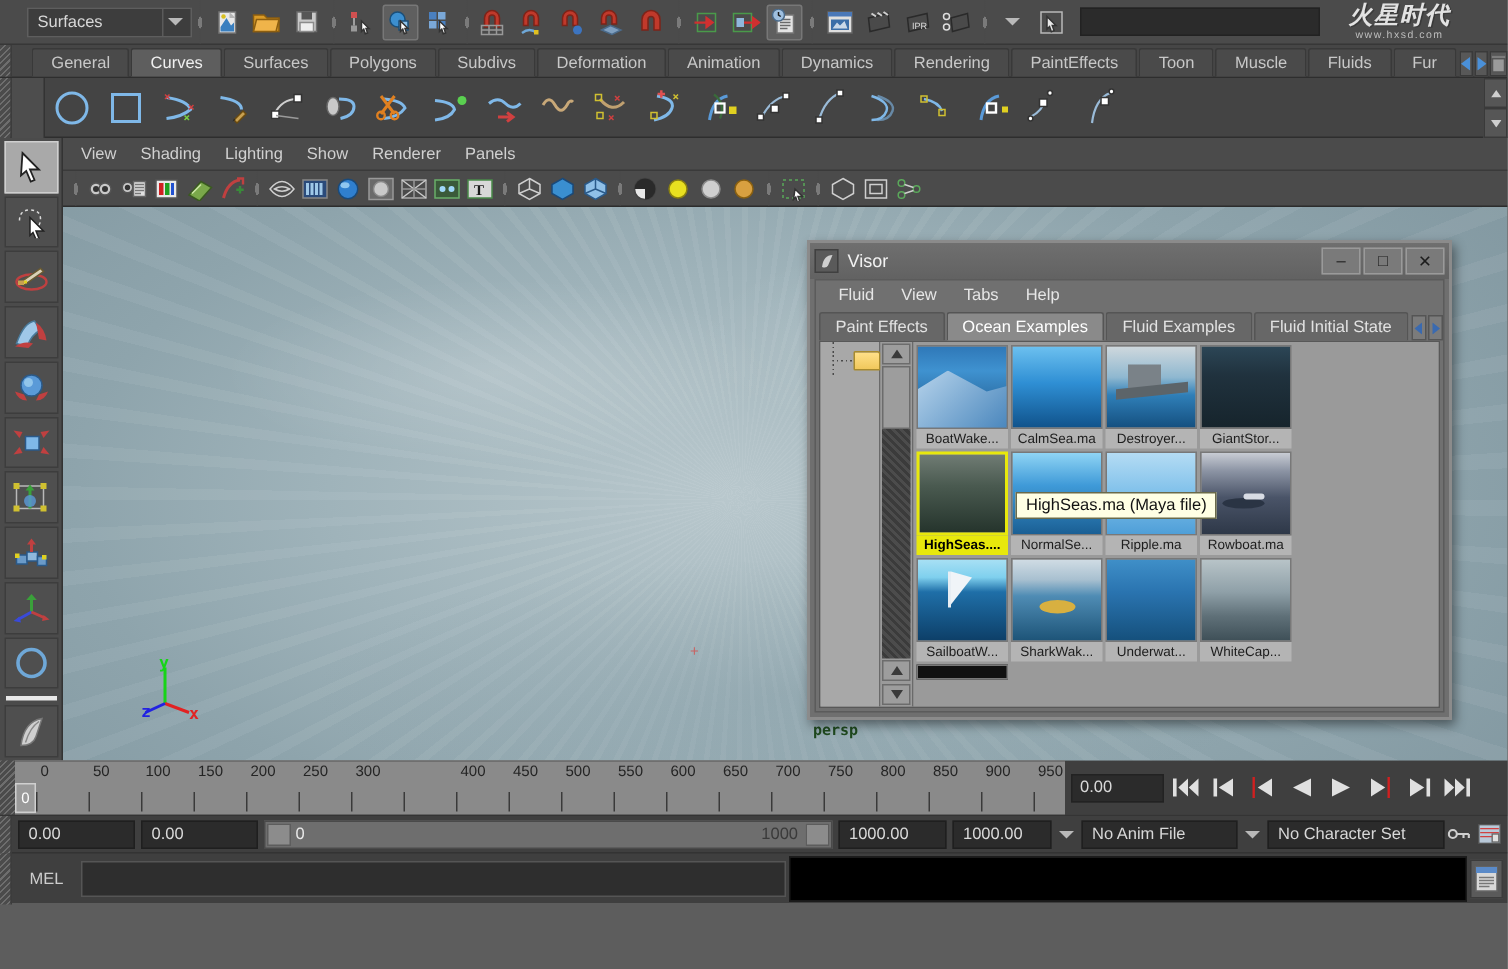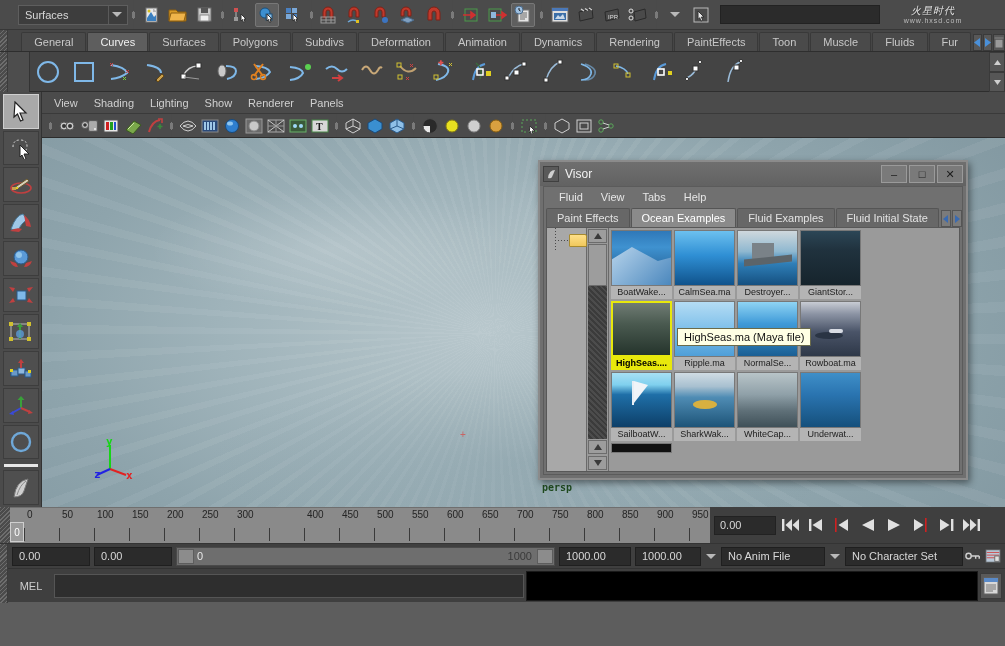--- a/index.html
+++ b/index.html
@@ -55,21 +55,21 @@
   .tbtn.on { background:#5f5f5f; border:1px solid #777; }
   #searchfield {
     width:160px;height:19px;background:#2b2b2b;border:1px solid #222;
     margin-left:6px;
   }
   #logo {
     position:absolute; right:4px; top:1px; width:136px; height:28px;
     color:#cfcfcf; display:flex; flex-direction:column;
     align-items:center; justify-content:center; line-height:1;
   }
-  #logo .lg1 { font-size:10px; font-weight:normal; letter-spacing:1px;
+  #logo .lg1 { font-size:16px; font-weight:bold; letter-spacing:1px;
     font-style:italic; color:#e2e2e2; text-shadow:1px 1px 0 #3a3a3a;}
   #logo .lg2 { font-size:7px; letter-spacing:1px; color:#bdbdbd; margin-top:1px;}
 
   
   #shelftabbar {
     display:flex; align-items:flex-end; height:22px;
     background:#464646; border-bottom:1px solid #2e2e2e;
   }
   .shelftab {
     height:19px; padding:0 12px; display:flex;align-items:center;
@@ -1134,26 +1134,26 @@
               <div class="cap">GiantStor...</div>
             </div>
           </div>
 
           <div class="thumbrow" style="margin-top:2px">
             <div class="thumb sel">
               <div class="img" style="background:linear-gradient(#707c74 0%,#4a5a50 40%,#25342c 100%)"></div>
               <div class="cap">HighSeas....</div>
             </div>
             <div class="thumb">
+              <div class="img" style="background:linear-gradient(#8fd4f4 0%,#3f9ad8 40%,#1a5f94 100%)"></div>
+              <div class="cap">NormalSe...</div>
+            </div>
+            <div class="thumb">
               <div class="img" style="background:linear-gradient(#b4dcf4 0%,#7fc0ea 50%,#4f9fd8 100%)"></div>
               <div class="cap">Ripple.ma</div>
-            </div>
-            <div class="thumb">
-              <div class="img" style="background:linear-gradient(#8fd4f4 0%,#3f9ad8 40%,#1a5f94 100%)"></div>
-              <div class="cap">NormalSe...</div>
             </div>
             <div class="thumb">
               <div class="img" style="background:linear-gradient(#c8ccd4 0%,#8c94a4 22%,#4a5468 55%,#2e3848 100%);position:relative;overflow:hidden">
                 <div style="position:absolute;left:14px;top:30px;width:28px;height:7px;background:#2a3444;border-radius:50%"></div>
                 <div style="position:absolute;left:28px;top:27px;width:14px;height:4px;background:#d8dce4;border-radius:2px"></div>
               </div>
               <div class="cap">Rowboat.ma</div>
             </div>
           </div>
 
@@ -1165,26 +1165,26 @@
               </div>
               <div class="cap">SailboatW...</div>
             </div>
             <div class="thumb">
               <div class="img" style="background:linear-gradient(#d0dce4 0%,#a8c0d0 25%,#4f8cb4 45%,#1d5478 100%);position:relative;overflow:hidden">
                 <div style="position:absolute;left:18px;top:27px;width:24px;height:9px;background:#d8b040;border-radius:50%"></div>
               </div>
               <div class="cap">SharkWak...</div>
             </div>
             <div class="thumb">
+              <div class="img" style="background:linear-gradient(#3f8fc8 0%,#2a74b0 40%,#15507c 100%)"></div>
+              <div class="cap">Underwat...</div>
+            </div>
+            <div class="thumb">
               <div class="img" style="background:linear-gradient(#b8c4c8 0%,#8fa0a8 40%,#5f7078 70%,#3f5058 100%)"></div>
               <div class="cap">WhiteCap...</div>
-            </div>
-            <div class="thumb">
-              <div class="img" style="background:linear-gradient(#3f8fc8 0%,#2a74b0 40%,#15507c 100%)"></div>
-              <div class="cap">Underwat...</div>
             </div>
           </div>
 
           <div class="thumbrow" style="margin-top:2px">
             <div class="thumb">
               <div class="img" style="height:10px;background:#111"></div>
             </div>
           </div>
 
           <div id="tooltip">HighSeas.ma (Maya file)</div>

